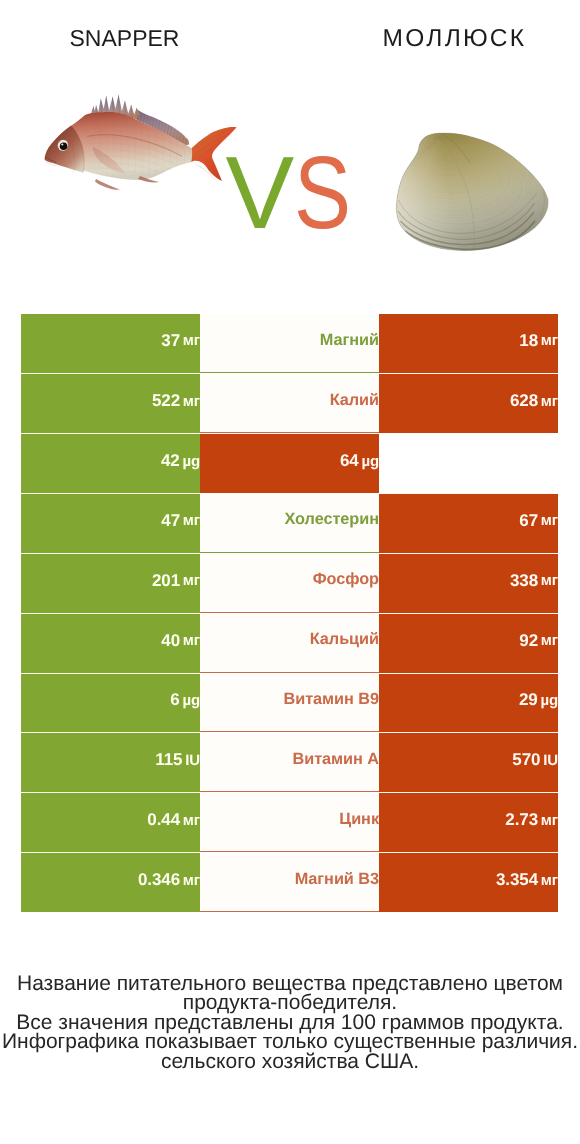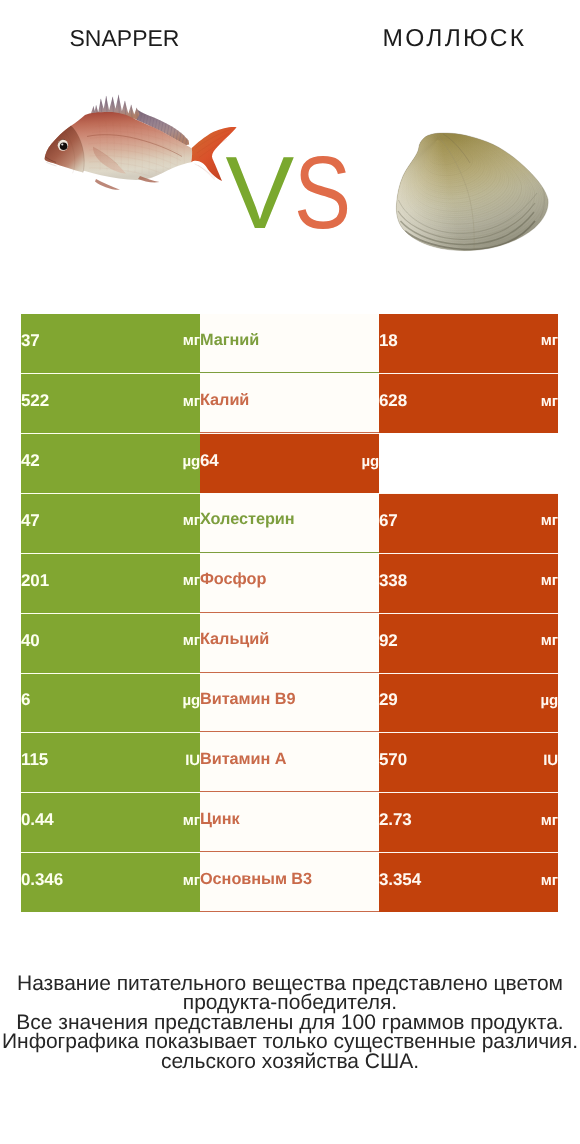--- a/index.html
+++ b/index.html
@@ -15,21 +15,21 @@
 .vs{position:absolute;left:225.4px;top:133.5px;font-size:103px;line-height:1;font-weight:400;white-space:nowrap;margin-top:7px;}
 .vs span{display:inline-block;}
 .vs .v{color:#7aa82e;}
 .vs .s{color:#e06c49;transform:scaleX(0.83);transform-origin:left center;}
 .fish-img{position:absolute;left:40px;top:88px;width:200px;height:116px;}
 .fishsvg{display:block;width:200px;height:116px;}
 .clam-img{position:absolute;left:394px;top:128px;width:158px;height:128px;}
 .clamsvg{display:block;width:158px;height:128px;}
 .table{position:absolute;left:21px;top:313.5px;width:537px;}
 .trow{display:flex;height:59.85px;}
-.cell{width:179px;box-sizing:border-box;display:flex;align-items:center;justify-content:space-between;}
+.cell{width:179px;box-sizing:border-box;display:flex;align-items:center;justify-content:flex-end;}
 .cell>span{display:inline-block;position:relative;top:-2.5px;}
 .unit{align-self:center;}
 .cell.left{background:#81a631;color:#fdffef;border-top:1.4px solid #fdffee;}
 .cell.right{background:#c2410c;color:#fff8f0;border-top:1.4px solid #fff8f2;}
 .cell.mid{background:#fffdf9;}
 .trow:first-child .cell.left,.trow:first-child .cell.right{border-top:0;}
 
 .num{font-weight:700;font-size:17px;letter-spacing:-0.1px;}
 .unit{font-weight:700;font-size:15px;margin-left:2.8px;letter-spacing:-0.1px;}
 .label{font-weight:700;font-size:16.3px;letter-spacing:-0.05px;}
@@ -414,21 +414,21 @@
           <span class="num">2.73</span>
           <span class="unit">мг</span>
         </div>
       </div>
       <div class="trow">
         <div class="cell left">
           <span class="num">0.346</span>
           <span class="unit">мг</span>
         </div>
         <div class="cell mid" style="border-bottom:1.2px solid #c96a4a">
-          <span class="label" style="color:#c96a4a">Основным B3</span>
+          <span class="label" style="color:#c96a4a">Магний B3</span>
         </div>
         <div class="cell right">
           <span class="num">3.354</span>
           <span class="unit">мг</span>
         </div>
       </div>
     </div>
 
   <div class="footer" id="footer-slot">
       <div>Название питательного вещества представлено цветом</div>

